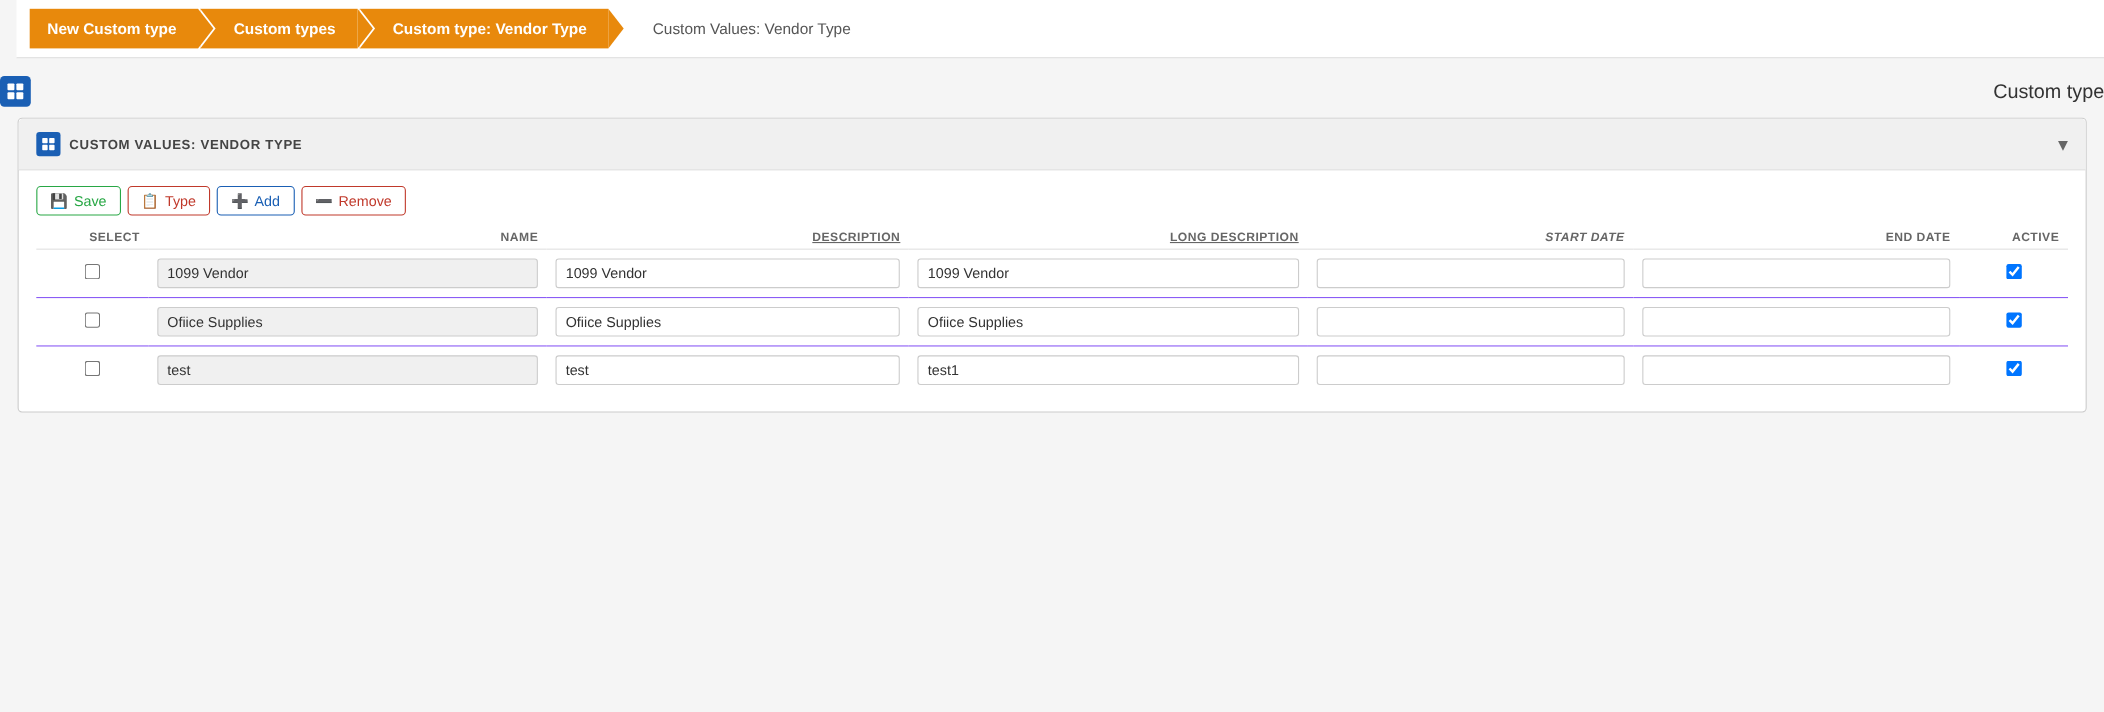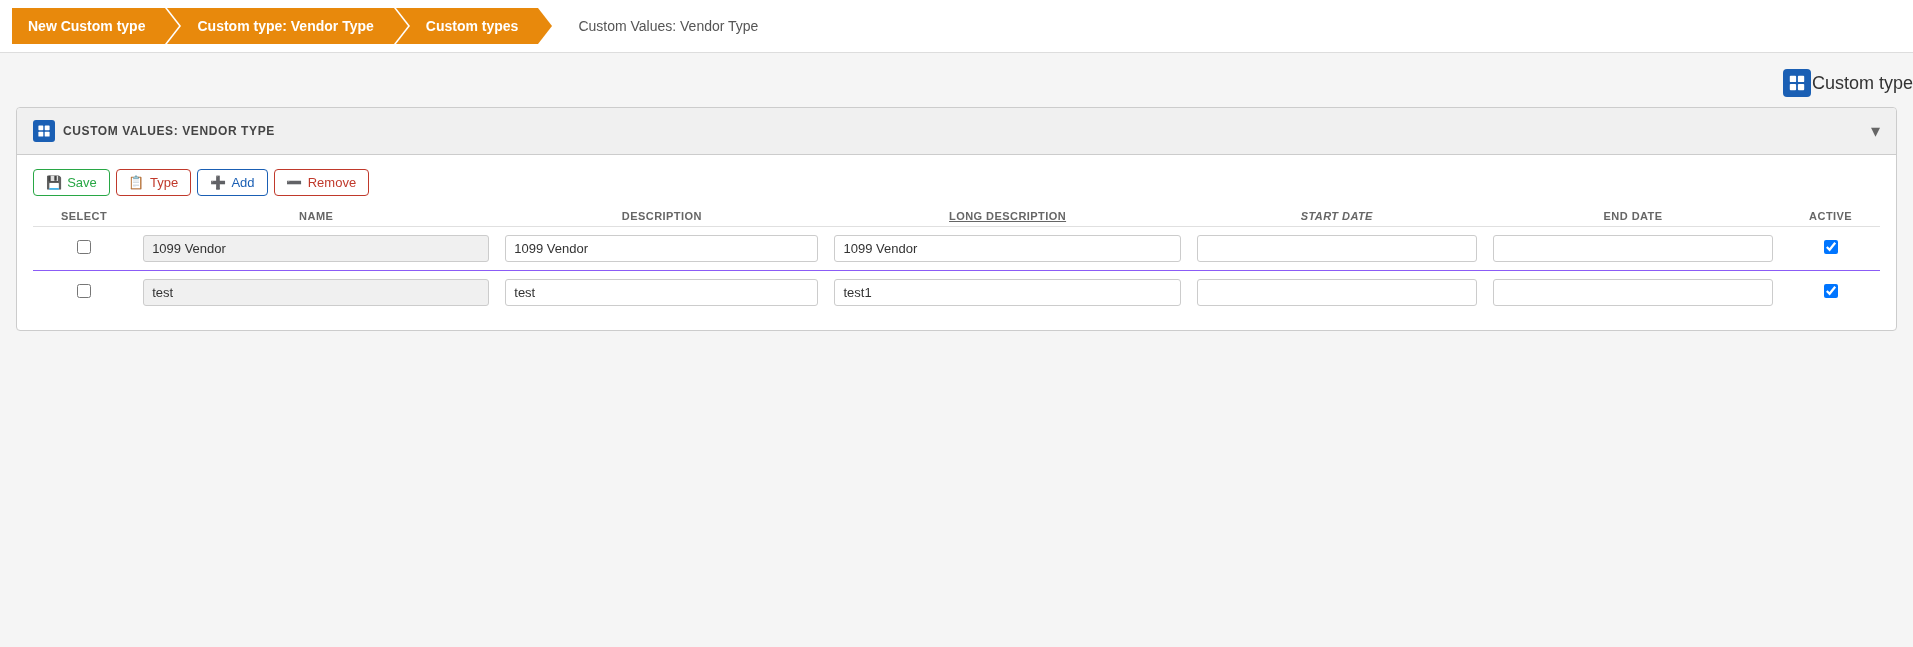--- a/index.html
+++ b/index.html
@@ -10,20 +10,21 @@
       color: #333;
     }
 
     
     .breadcrumb {
       display: flex;
       align-items: center;
       padding: 8px 12px;
       background: #fff;
       border-bottom: 1px solid #ddd;
+      margin-left: 15px;
     }
     .breadcrumb-item {
       display: flex;
       align-items: center;
       height: 36px;
       padding: 0 20px 0 30px;
       position: relative;
       font-weight: bold;
       font-size: 14px;
       color: #fff;
@@ -63,21 +64,21 @@
     }
     .breadcrumb-item.gray-text {
       color: #555;
       font-weight: normal;
       padding-left: 24px;
     }
 
     
     .page-title-area {
       display: flex;
-      justify-content: flex-end;
+      justify-content: space-between;
       align-items: center;
       padding: 16px 0 10px 0;
       gap: 1px;
     }
     .page-title-icon {
       width: 28px;
       height: 28px;
       background: #1a5fb4;
       border-radius: 4px;
       display: flex;
@@ -192,26 +193,26 @@
       width: 100%;
       border-collapse: collapse;
     }
     thead tr th {
       font-size: 11px;
       font-weight: bold;
       letter-spacing: 0.04em;
       color: #666;
       text-transform: uppercase;
       padding: 6px 8px 4px 8px;
-      text-align: center;
+      text-align: right;
       border-bottom: 1px solid #e0e0e0;
     }
     th.select-col { width: 40px; }
     th.name-col { width: 220px; }
-    th.desc-col { width: 200px; }
+    th.desc-col { width: 200px; text-decoration: underline; }
     th.long-desc-col { width: 220px; text-decoration: underline; }
     th.start-col { width: 180px; font-style: italic; }
     th.end-col { width: 180px; }
     th.active-col { width: 60px; }
 
     tbody tr {
       border-bottom: 1px solid #8b5cf6;
     }
     tbody tr:last-child {
       border-bottom: none;
@@ -255,24 +256,24 @@
     .active-col-cell { text-align: center; }
   </style>
 </head>
 <body>
 
 <div class="breadcrumb">
   <div class="breadcrumb-item orange">
     <span>New Custom type</span>
   </div>
   <div class="breadcrumb-item orange" style="margin-left:2px;">
+    <span>Custom types</span>
+  </div>
+  <div class="breadcrumb-item orange" style="margin-left:2px;">
     <span>Custom type: Vendor Type</span>
-  </div>
-  <div class="breadcrumb-item orange" style="margin-left:2px;">
-    <span>Custom types</span>
   </div>
   <div class="breadcrumb-item gray-text" style="margin-left:16px;">
     <span>Custom Values: Vendor Type</span>
   </div>
 </div>
 
 <div class="page-title-area">
   <div class="page-title-icon">
     <svg viewBox="0 0 20 20">
       <rect x="2" y="2" width="7" height="7" rx="1"></rect>
@@ -337,20 +338,29 @@
             <td class="td-select"><input type="checkbox" style=""></td>
             <td><input type="text" class="name-field" value="1099 Vendor" style=""></td>
             <td><input type="text" class="text-field" value="1099 Vendor" style=""></td>
             <td><input type="text" class="text-field" value="1099 Vendor" style=""></td>
             <td><input type="text" class="date-field" style=""></td>
             <td><input type="text" class="date-field" style=""></td>
             <td class="active-col-cell"><input type="checkbox" checked="" style=""></td>
           </tr>
           <tr>
             <td class="td-select"><input type="checkbox" style=""></td>
+            <td><input type="text" class="name-field" value="Ofiice Supplies" style=""></td>
+            <td><input type="text" class="text-field" value="Ofiice Supplies" style=""></td>
+            <td><input type="text" class="text-field" value="Ofiice Supplies" style=""></td>
+            <td><input type="text" class="date-field" style=""></td>
+            <td><input type="text" class="date-field" style=""></td>
+            <td class="active-col-cell"><input type="checkbox" checked="" style=""></td>
+          </tr>
+          <tr>
+            <td class="td-select"><input type="checkbox" style=""></td>
             <td><input type="text" class="name-field" value="test" style=""></td>
             <td><input type="text" class="text-field" value="test" style=""></td>
             <td><input type="text" class="text-field" value="test1" style=""></td>
             <td><input type="text" class="date-field" style=""></td>
             <td><input type="text" class="date-field" style=""></td>
             <td class="active-col-cell"><input type="checkbox" checked="" style=""></td>
           </tr>
         </tbody>
     </table>
   </div>

